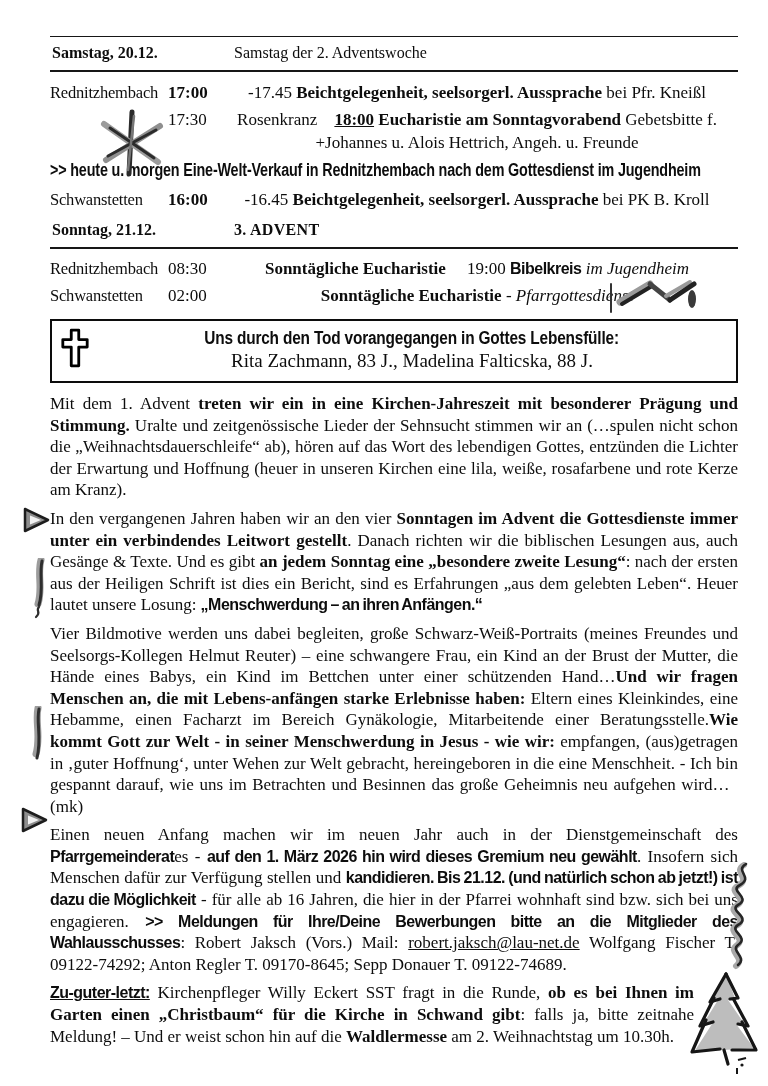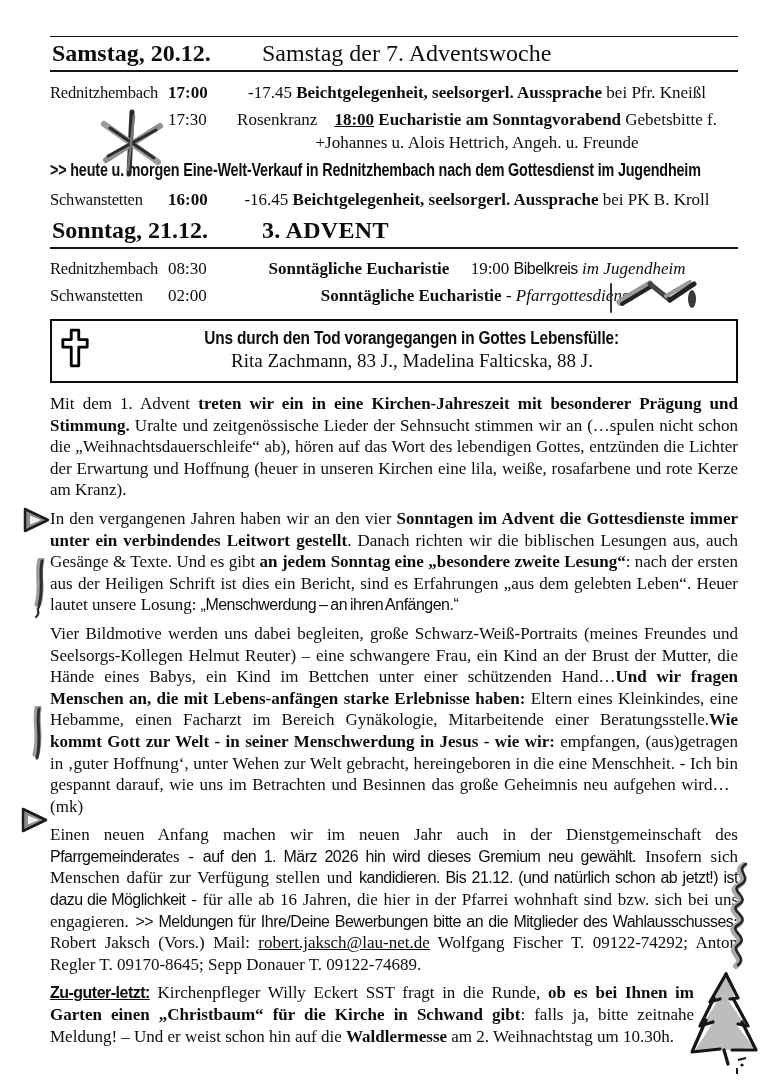--- a/index.html
+++ b/index.html
@@ -4,21 +4,21 @@
 <style>
   html,body{margin:0;padding:0;background:#e8e8e8;}
   .page{position:relative;width:768px;height:1086px;background:#ffffff;
         font-family:"Liberation Serif",serif;color:#0d0d0d;overflow:hidden;}
   .content{position:absolute;left:50px;top:36px;width:688px;}
 
   .rule{border:none;border-top:2px solid #161616;margin:0;}
   .rule.thin{border-top-width:1.4px;}
 
   .dayheader{display:grid;grid-template-columns:182px 1fr;align-items:baseline;
-             padding:3px 0 4px 2px;font-size:24px;line-height:26px;gap:28px;}
+             padding:3px 0 4px 2px;font-size:16px;line-height:26px;}
   .dayheader .day{font-weight:bold;}
   .dayheader .daytitle{font-weight:normal;}
   .dayheader.sunday .daytitle{font-weight:bold;letter-spacing:.3px;}
 
   .srow{display:grid;grid-template-columns:118px 48px 1fr;align-items:baseline;
         font-size:17px;line-height:23px;margin-top:4px;}
   .srow .place{font-size:16.5px;letter-spacing:-.2px;}
   .srow .time{}
   .srow .rcontent{text-align:center;}
 
@@ -37,38 +37,38 @@
   .para{font-size:17px;line-height:21.6px;text-align:justify;margin:7px 0 0 0;
         hyphens:auto;-webkit-hyphens:auto;}
   .para.lastpara{padding-right:44px;}
 
   
   .seg-r{}
   .seg-b{font-weight:bold;}
   .seg-i{font-style:italic;}
   .seg-u{text-decoration:underline;}
   .seg-bu{font-weight:bold;text-decoration:underline;}
-  .seg-bs{font-family:"Liberation Sans",sans-serif;font-weight:400;font-size:.94em;
+  .seg-bs{font-family:"Liberation Sans",sans-serif;font-weight:700;font-size:.94em;
           letter-spacing:-.5px;word-spacing:-1px;margin-top:8px;}
   .seg-bsu{font-family:"Liberation Sans",sans-serif;font-weight:700;font-size:.94em;
            letter-spacing:-.5px;text-decoration:underline;margin-top:44px;}
 
   .deco{position:absolute;pointer-events:none;}
 </style>
 </head>
 <body>
 
 <div class="page">
   <div class="content">
 
     <hr class="rule thin">
 
     <div class="dayheader">
       <span class="day">Samstag, 20.12.</span>
-      <span class="daytitle">Samstag der 7. Adventswoche</span>
+      <span class="daytitle">Samstag der 2. Adventswoche</span>
     </div>
     <hr class="rule">
 
     <div class="srow" style="margin-top:9px;">
       <span class="place">Rednitzhembach</span>
       <span class="time"><span class="seg-b">17:00</span></span>
       <span class="rcontent"><span class="seg-r">-17.45 </span><span class="seg-b">Beichtgelegenheit, seelsorgerl. Aussprache</span><span class="seg-r"> bei Pfr. Kneißl</span></span>
     </div>
     <div class="srow">
       <span class="place"></span>

